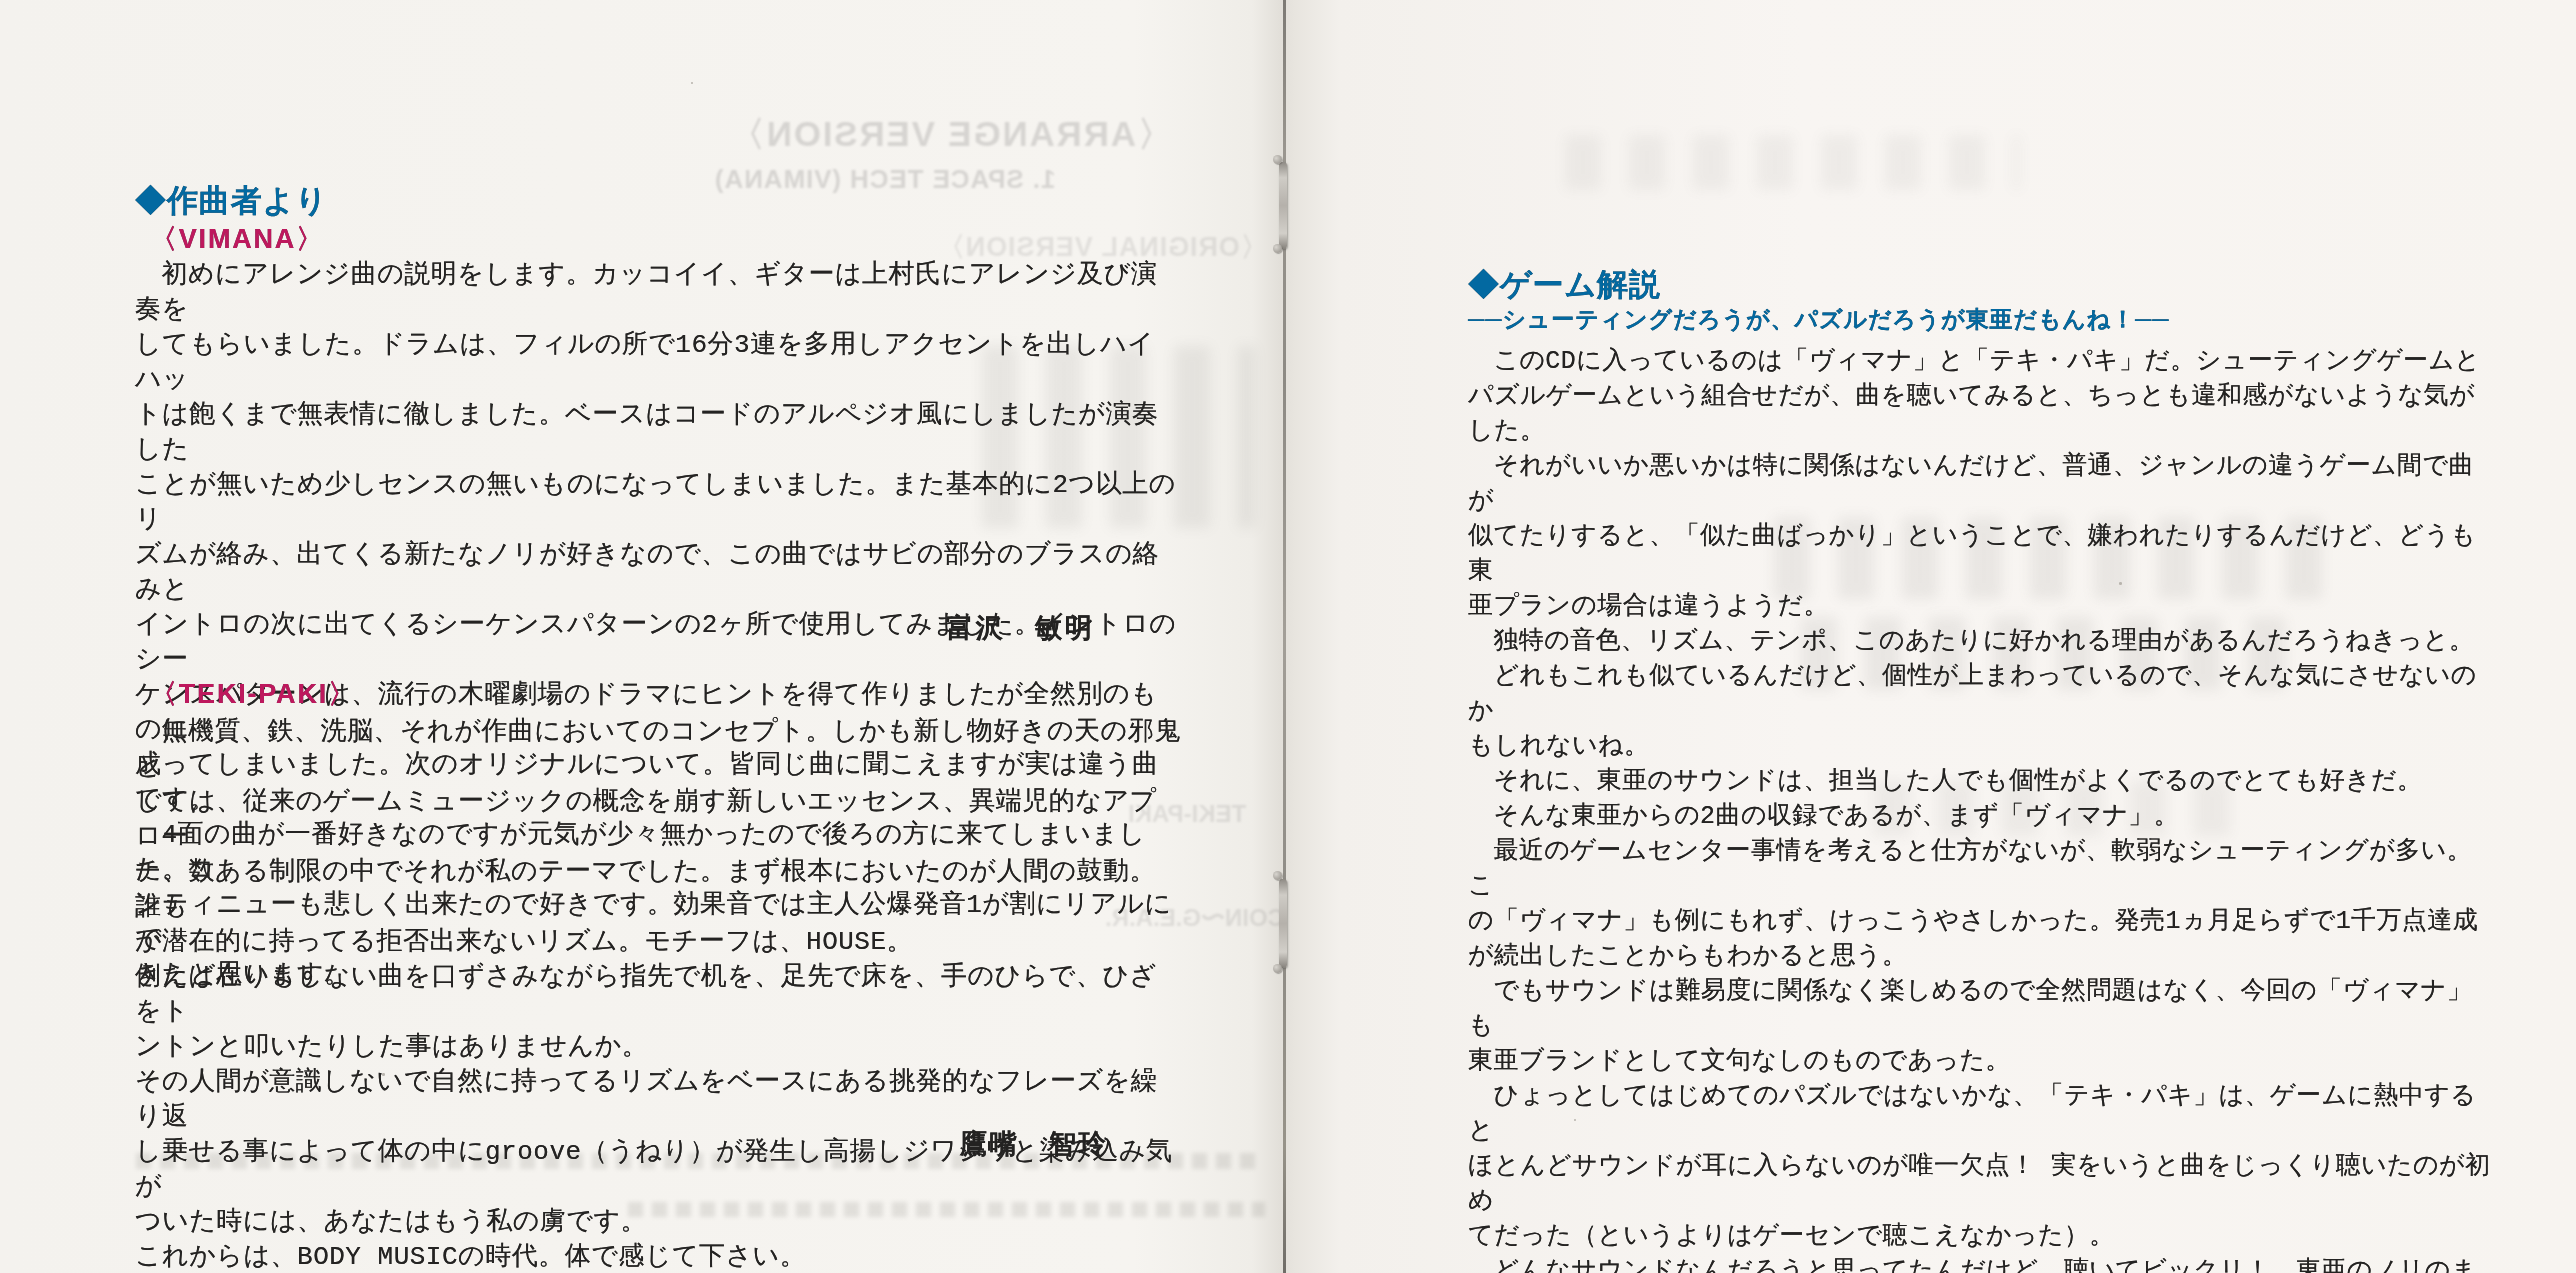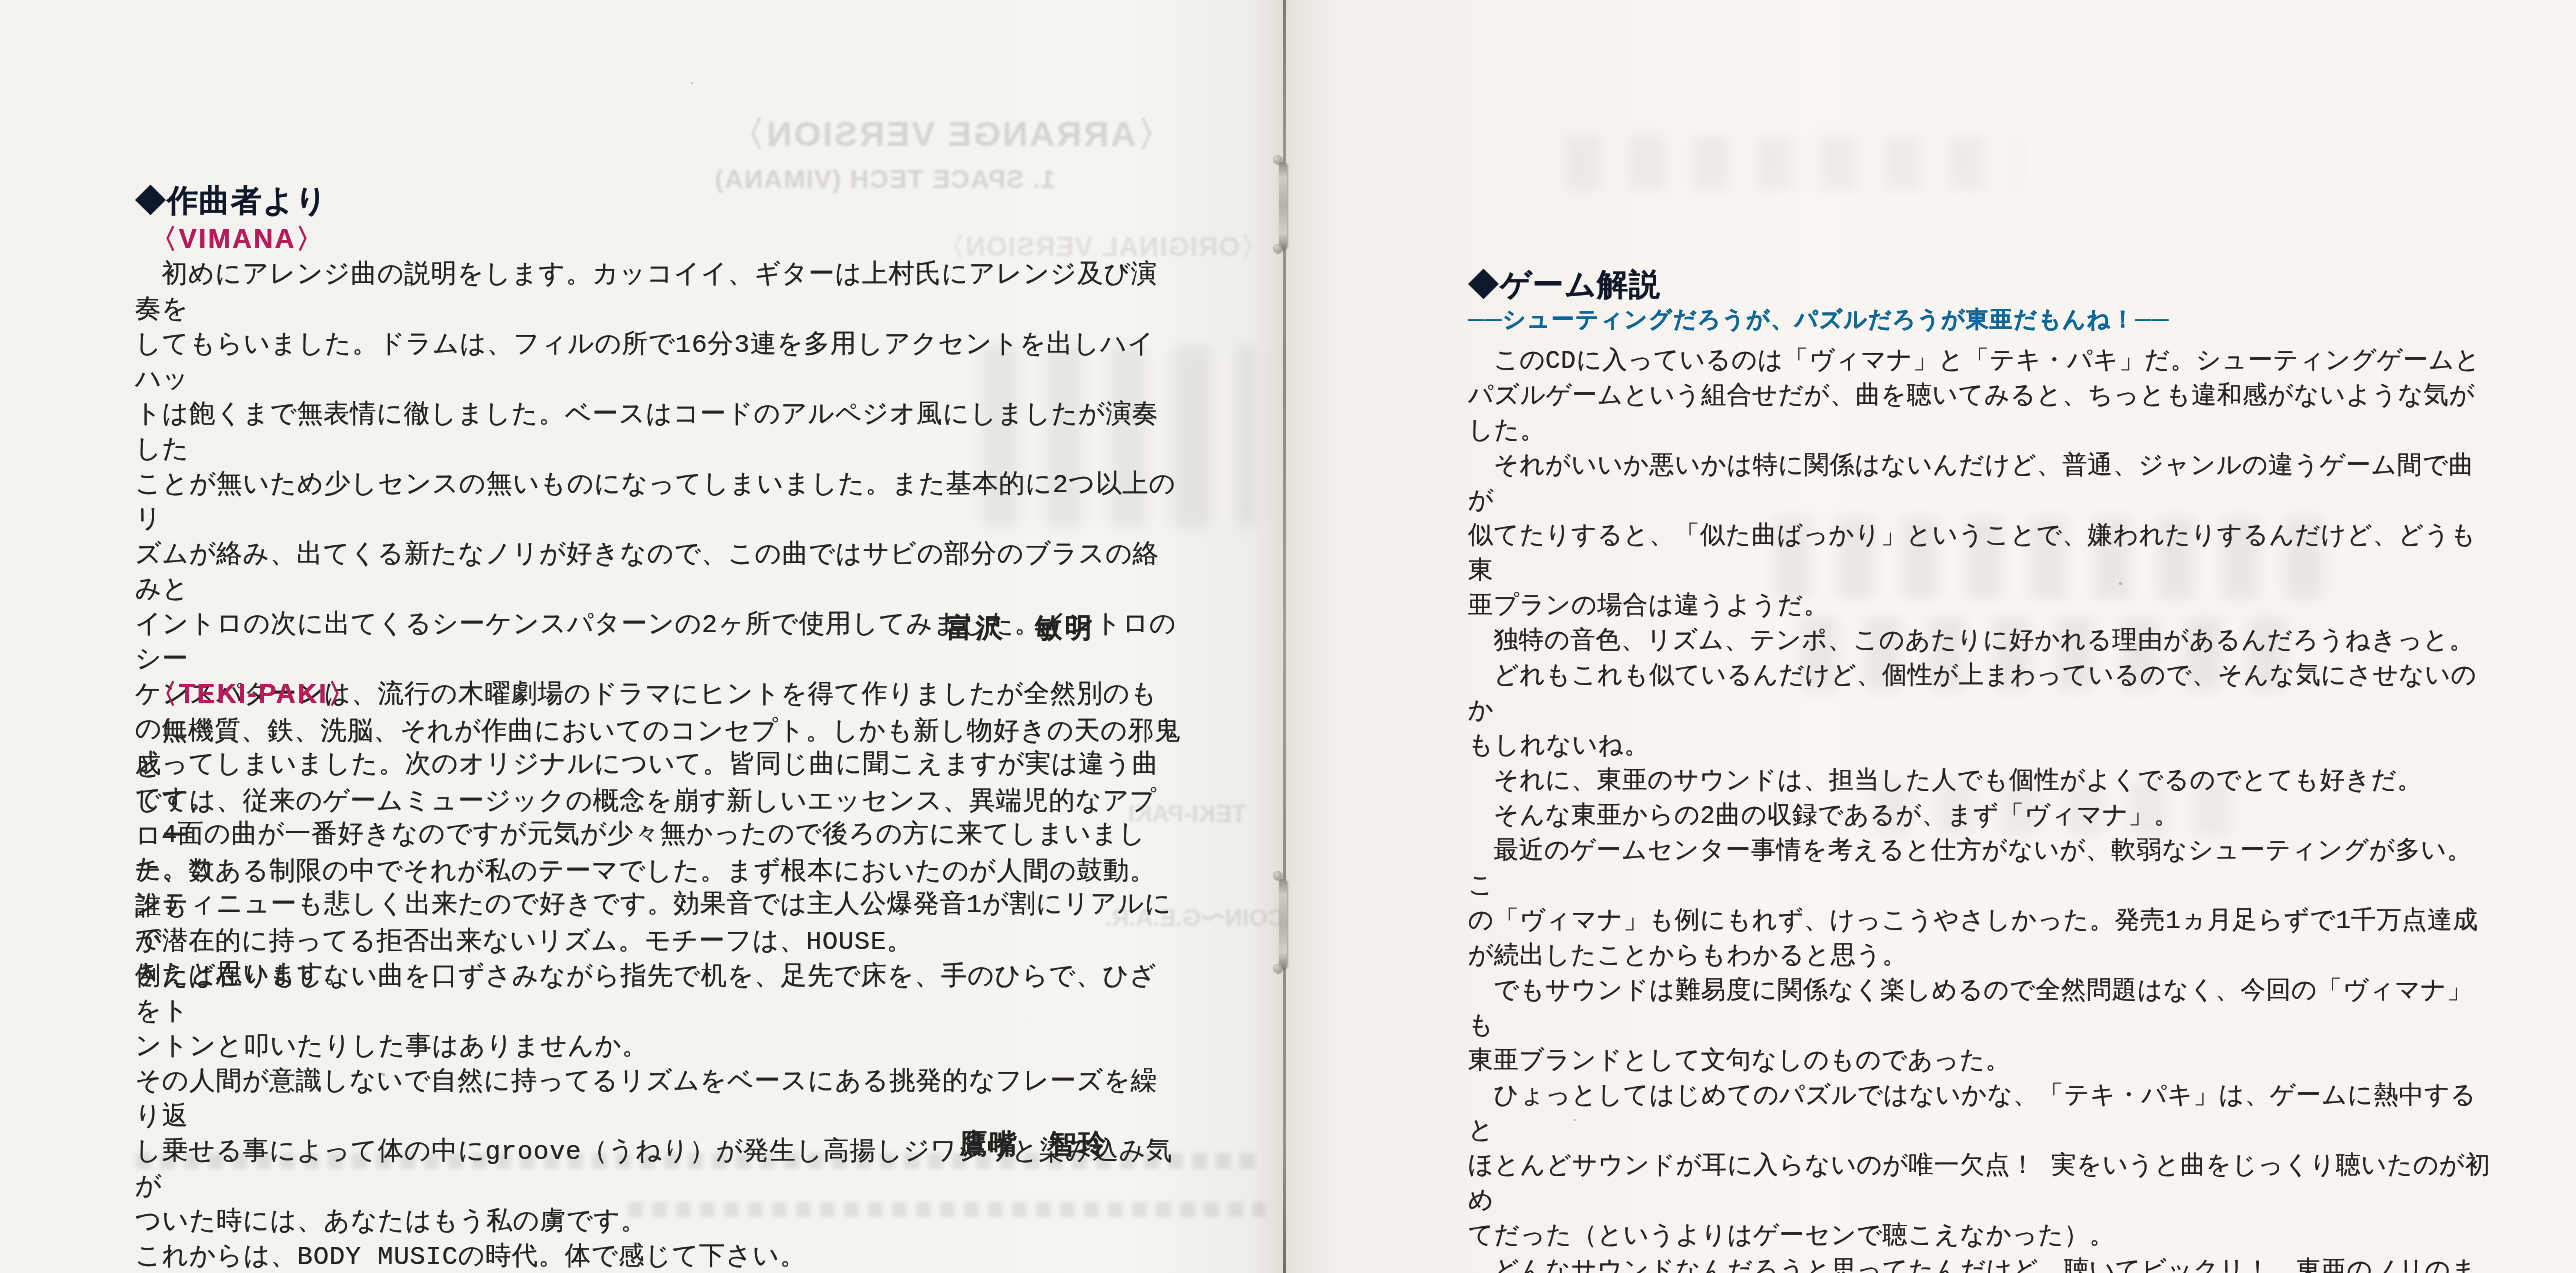--- a/index.html
+++ b/index.html
@@ -23,21 +23,21 @@
     background:linear-gradient(180deg,#8f8b85 0%,#cfccc6 18%,#b5b1ab 50%,#d2cfc9 82%,#86827c 100%);
     box-shadow:0.9px 0.9px 1.8px rgba(90,88,84,.5);
   }
   .staple-knob{
     position:absolute;left:1273px;width:9px;height:9px;border-radius:50%;
     background:radial-gradient(circle at 35% 35%,#d8d5cf,#8c8882);
     box-shadow:0.9px 0.9px 0.9px rgba(90,88,84,.45);
   }
 
   
-  .section-title{position:absolute;font-size:31px;font-weight:700;letter-spacing:0.9px;color:#0f172a;text-shadow:0 0 0.5px #3a3938;}
+  .section-title{position:absolute;font-size:31px;font-weight:700;letter-spacing:0.9px;color:#0369a1;text-shadow:0 0 0.5px #3a3938;}
   .sub-heading{position:absolute;font-size:27px;font-weight:600;letter-spacing:1.8px;color:#be185d;text-shadow:0 0 0.5px #444;}
   .body-text{
     position:absolute;font-size:26px;line-height:35px;letter-spacing:0.5px;
     color:#242322;white-space:pre-line;text-shadow:0 0 0.6px #4a4846;font-weight:500;font-family:Liberation Mono, monospace;
   }
   .signature{position:absolute;font-size:27px;font-weight:600;letter-spacing:2.7px;color:#232221;text-shadow:0 0 0.5px #444;}
   .headline{position:absolute;font-size:23px;font-weight:700;letter-spacing:0.9px;color:#0369a1;text-shadow:0 0 0.6px #3c3b3a;text-align:right;}
 
   
   .ghost{

